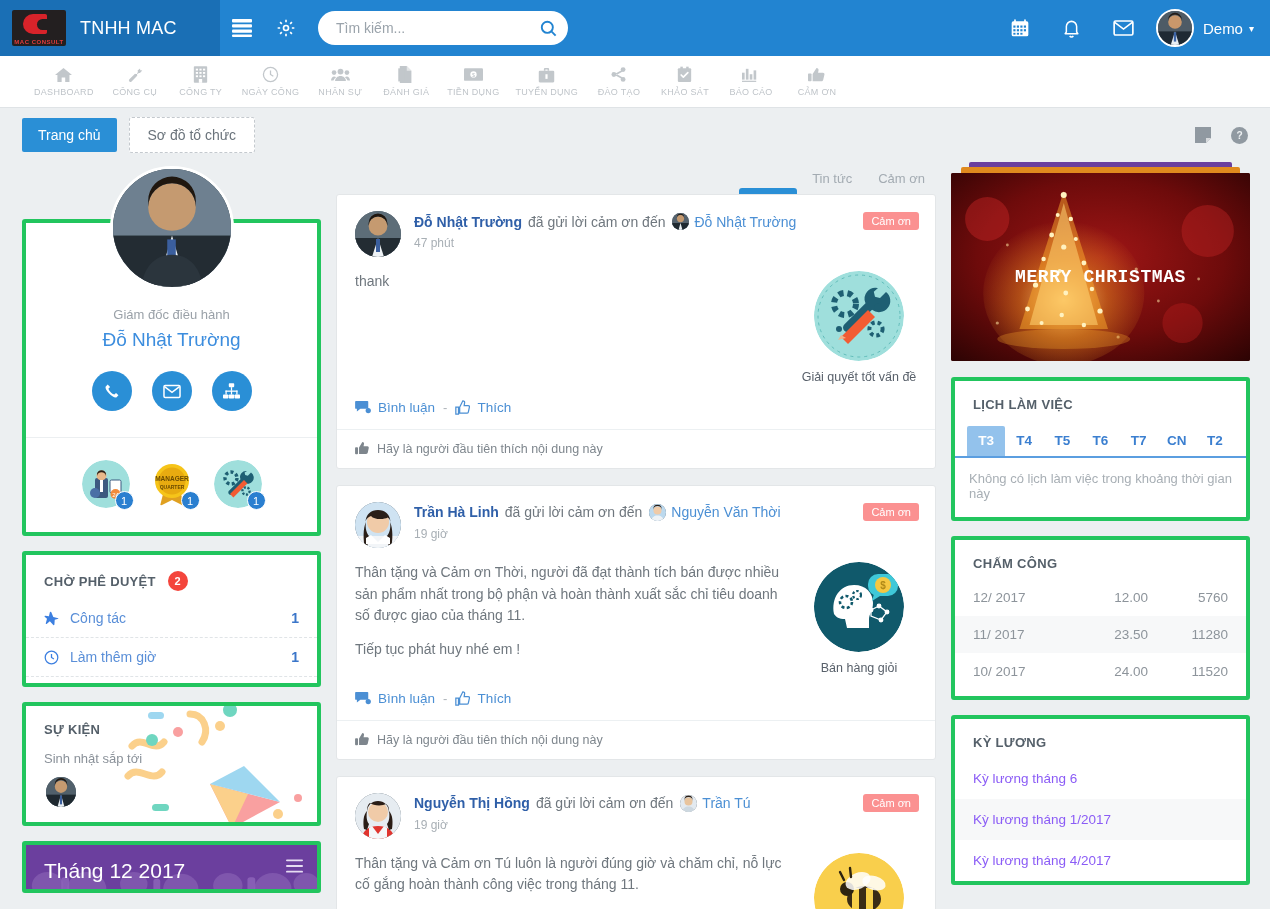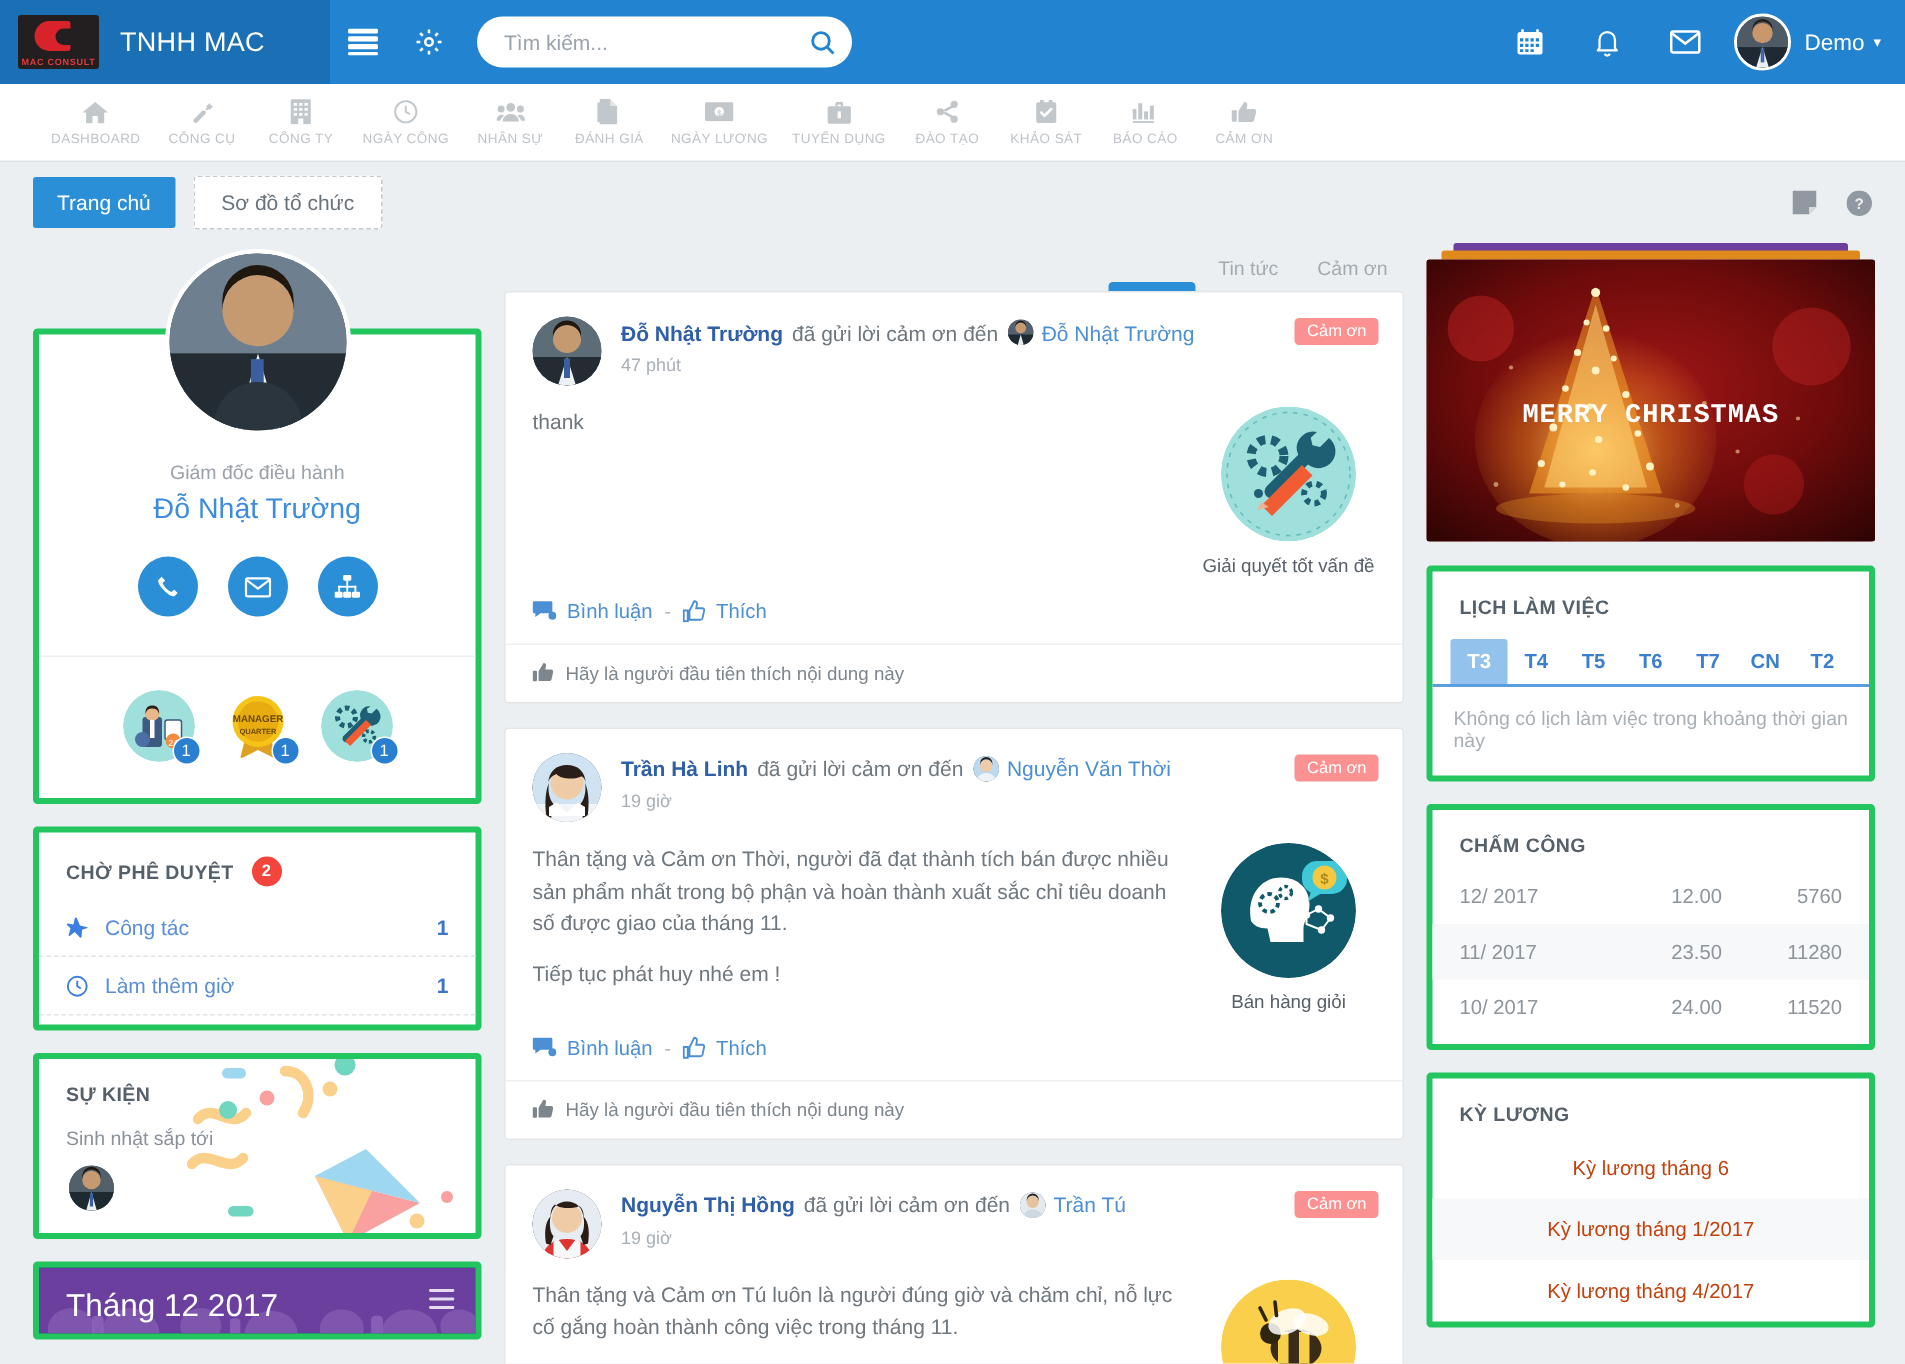--- a/index.html
+++ b/index.html
@@ -222,21 +222,21 @@
   .day-tab { flex: 1; text-align: center; padding: 7px 0 8px; color: #3b7fd0; font-size: 13.5px;
              font-weight: bold; cursor: pointer; }
   .day-tab.active { background: #93c2ec; color: #fff; border-radius: 2px 2px 0 0; }
   .no-sched { padding: 13px 14px 16px; color: #a8afb5; font-size: 13px; }
 
   .tt-row { display: flex; padding: 11px 18px; font-size: 13.5px; color: #8d949b; }
   .tt-row.alt { background: #f7f8f9; }
   .tt-c1 { flex: 1; }
   .tt-c2 { width: 86px; text-align: right; }
   .tt-c3 { width: 80px; text-align: right; }
-  .pay-row { padding: 13px 18px; font-size: 13.5px; color: #c2410c; cursor: pointer; text-align: center; }
+  .pay-row { padding: 13px 18px; font-size: 13.5px; color: #8b5cf6; cursor: pointer; }
   .pay-row.alt { background: #f7f8f9; }
   .pad-b { padding-bottom: 6px; }
 </style>
 </head>
 <body>
 
 <div class="topbar">
   <div class="brand">
     <div class="logo-box">
       <div class="logo-mark"></div>
@@ -389,21 +389,21 @@
     <span class="nlabel">ĐÁNH GIÁ</span>
   </div>
   <div class="navitem">
     <span class="nicon">
         <svg width="19" height="13" viewBox="0 0 24 16" fill="currentColor">
           <rect x="0" y="0" width="24" height="16" rx="1.5"></rect>
           <circle cx="12" cy="8" r="4" fill="#fff"></circle>
           <text x="12" y="11.2" font-size="7" text-anchor="middle" fill="currentColor" font-family="sans-serif">$</text>
         </svg>
       </span>
-    <span class="nlabel">NGÀY LƯƠNG</span>
+    <span class="nlabel">TIỀN DỤNG</span>
   </div>
   <div class="navitem">
     <span class="nicon">
         <svg width="17" height="16" viewBox="0 0 22 20" fill="currentColor">
           <rect x="1" y="4.6" width="20" height="15" rx="1.4"></rect>
           <path d="M7.6 4.6V2.4A1.4 1.4 0 0 1 9 1h4a1.4 1.4 0 0 1 1.4 1.4v2.2h-2V3h-2.8v1.6z"></path>
           <rect x="9.6" y="9" width="2.8" height="6" fill="#fff"></rect>
         </svg>
       </span>
     <span class="nlabel">TUYỂN DỤNG</span>

